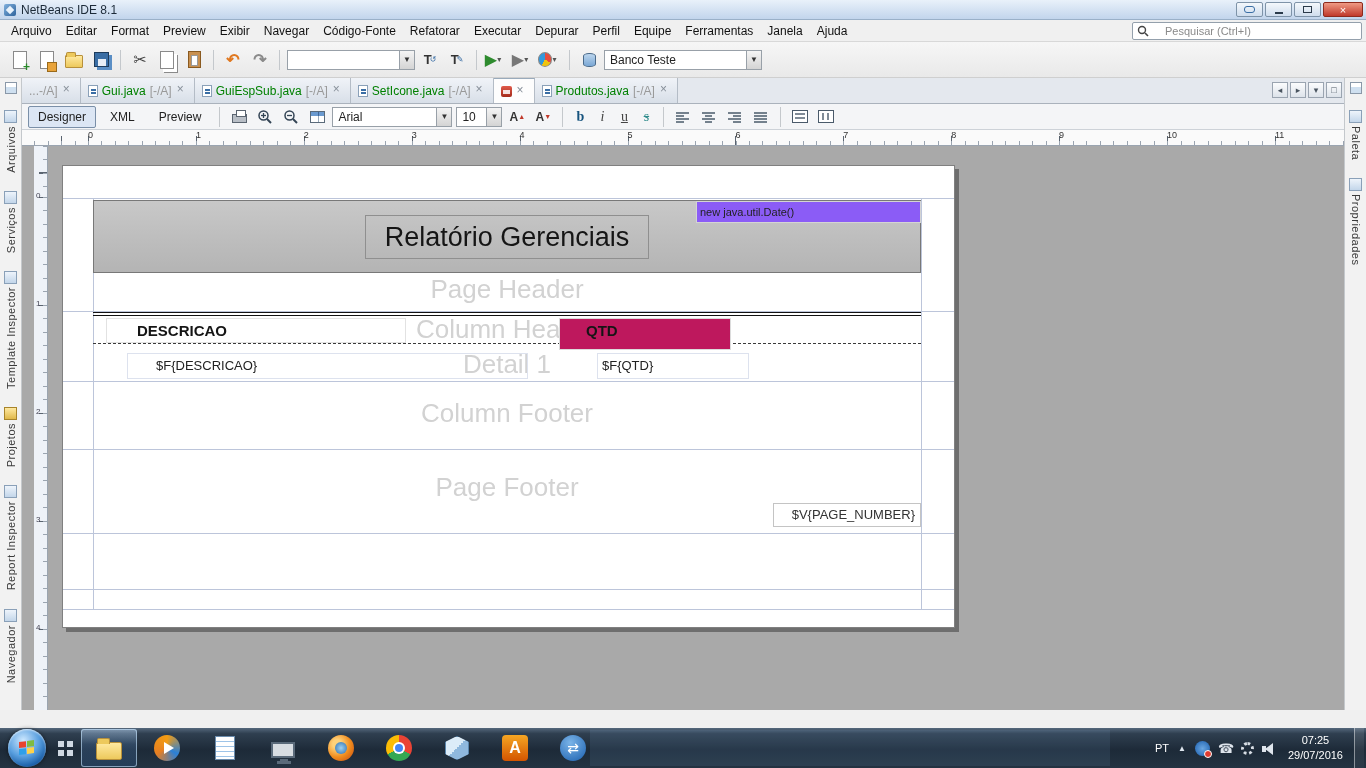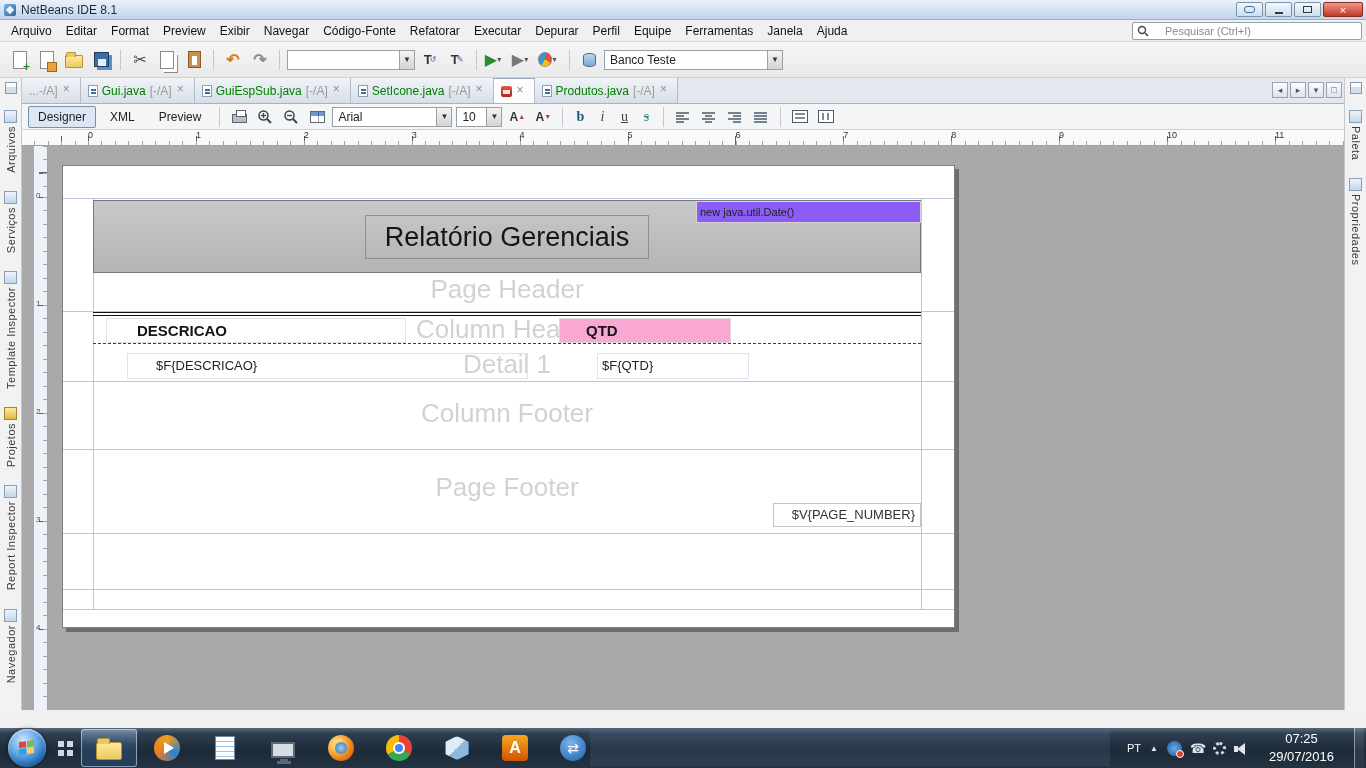--- a/index.html
+++ b/index.html
@@ -103,21 +103,21 @@
   .hline{position:absolute;left:0;width:100%;height:1px;background:var(--guide-line,#bcc5da);z-index:0;}
   .vline{position:absolute;top:32px;height:411px;width:1px;background:var(--guide-line,#bcc5da);z-index:0;}
   .dash{position:absolute;left:30px;width:828px;height:0;border-top:1px dashed #3a3a3a;z-index:1;}
   .dblline{position:absolute;left:30px;top:146px;width:828px;height:4px;border-top:1px solid #111;border-bottom:1px solid #111;z-index:1;}
   .band-label{position:absolute;left:30px;width:828px;text-align:center;font-size:26px;color:var(--watermark-gray,#d2d2d2);z-index:1;}
   #title-band{position:absolute;left:30px;top:34px;width:828px;height:73px;background:linear-gradient(#c8c8c8,#b4b4b4);border:1px solid #787878;z-index:2;}
   #title-text{margin:14px auto 0;width:284px;height:44px;border:1px solid #8f8f8f;text-align:center;font-size:27px;line-height:42px;color:#151515;}
   #date-field{position:absolute;left:633px;top:35px;width:225px;height:22px;background:#8b5cf6;border:1px solid #d4d4d4;z-index:3;font-size:11px;line-height:20px;padding-left:3px;color:#222;}
   .rcell{position:absolute;z-index:2;color:#151515;}
   #cell-desc-h{left:43px;top:152px;width:300px;height:25px;border:1px solid #e2e2e2;font-weight:bold;font-size:15px;line-height:23px;padding-left:30px;}
-  #cell-qtd-h{left:496px;top:152px;width:172px;height:25px;background:#f9a8d4;border:1px solid #dcdcdc;font-weight:bold;font-size:15px;line-height:23px;padding-left:26px;}
+  #cell-qtd-h{left:496px;top:152px;width:172px;height:32px;background:#be185d;border:1px solid #dcdcdc;font-weight:bold;font-size:15px;line-height:23px;padding-left:26px;}
   #cell-desc-f{left:64px;top:187px;width:401px;height:26px;border:1px solid #dde2ee;font-size:13px;line-height:24px;padding-left:28px;color:#222;}
   #cell-qtd-f{left:534px;top:187px;width:152px;height:26px;border:1px solid #dde2ee;font-size:13px;line-height:24px;padding-left:4px;color:#222;}
   #page-number-field{position:absolute;left:710px;top:337px;width:148px;height:24px;background:#fff;border:1px solid #c4c4c4;z-index:2;text-align:right;font-size:13px;line-height:22px;padding-right:5px;color:#333;}
 
   
   #statusbar{position:absolute;left:0;right:0;bottom:40px;height:18px;background:#f0f0f0;border-top:1px solid #c8c8c8;display:flex;justify-content:flex-end;align-items:center;font-size:11px;color:#333;}
   .sb-cell{padding:0 12px;border-left:1px solid #cfcfcf;height:100%;display:flex;align-items:center;}
 
   
   #taskbar{position:absolute;left:0;right:0;bottom:0;height:40px;background:linear-gradient(#55687c 0%,#2f3f50 14%,#1d2a38 55%,#243342 100%);display:flex;align-items:center;}
@@ -152,21 +152,21 @@
   #tray-lang{color:#fff;font-size:11px;}
   .hidden-icons-chevron{color:#dfe7ef;font-size:8px;}
   .tray-icon{width:15px;height:15px;position:relative;display:inline-block;}
   .teamviewer-tray-icon{border-radius:50%;background:radial-gradient(#6aa6e0,#1b5fae);}
   .teamviewer-tray-icon::after{content:"";position:absolute;right:-2px;bottom:-2px;width:6px;height:6px;border-radius:50%;background:#e03b2f;border:1px solid #fff;}
   .phone-tray-icon{color:#dfe5ec;font-size:13px;line-height:15px;text-align:center;}
   .phone-tray-icon::before{content:"☎";}
   .settings-tray-icon{width:13px;height:13px;border-radius:50%;border:3px dotted #d8dee5;}
   .volume-tray-icon::before{content:"";position:absolute;left:0;top:5px;width:4px;height:6px;background:#dfe5ec;}
   .volume-tray-icon::after{content:"";position:absolute;left:3px;top:2px;border-right:8px solid #dfe5ec;border-top:6px solid transparent;border-bottom:6px solid transparent;}
-  #clock{color:#fff;font-size:13px;text-align:center;line-height:1.35;margin:0 11px;}
+  #clock{color:#fff;font-size:11px;text-align:center;line-height:1.35;margin:0 2px;}
   #show-desktop{width:10px;height:40px;border-left:1px solid rgba(255,255,255,.45);background:linear-gradient(rgba(255,255,255,.12),rgba(255,255,255,.03));}
 </style>
 </head>
 <body>
 
 <div id="screen">
 
   <div id="titlebar">
     <span class="app-icon"></span>
     <span id="window-title">NetBeans IDE 8.1</span>
@@ -266,21 +266,21 @@
         <span class="drop">▾</span>
       </span>
     <span class="ticon">
         <span class="icon-profile"></span>
         <span class="drop">▾</span>
       </span>
     <span class="sep"></span>
     <span class="ticon">
         <span class="icon-db"></span>
       </span>
-    <span class="combo" style="width:179px;">
+    <span class="combo" style="width:158px;">
         <span>Banco Teste</span>
         <span class="arrow">▼</span>
       </span>
   </div>
 
   <div id="left-dock" class="dock">
     <span class="dock-top-icon"></span>
     <div style="display:flex;flex-direction:column;gap:18px;align-items:center;">
         <div class="dock-item">
           <span class="dock-icon"></span>

